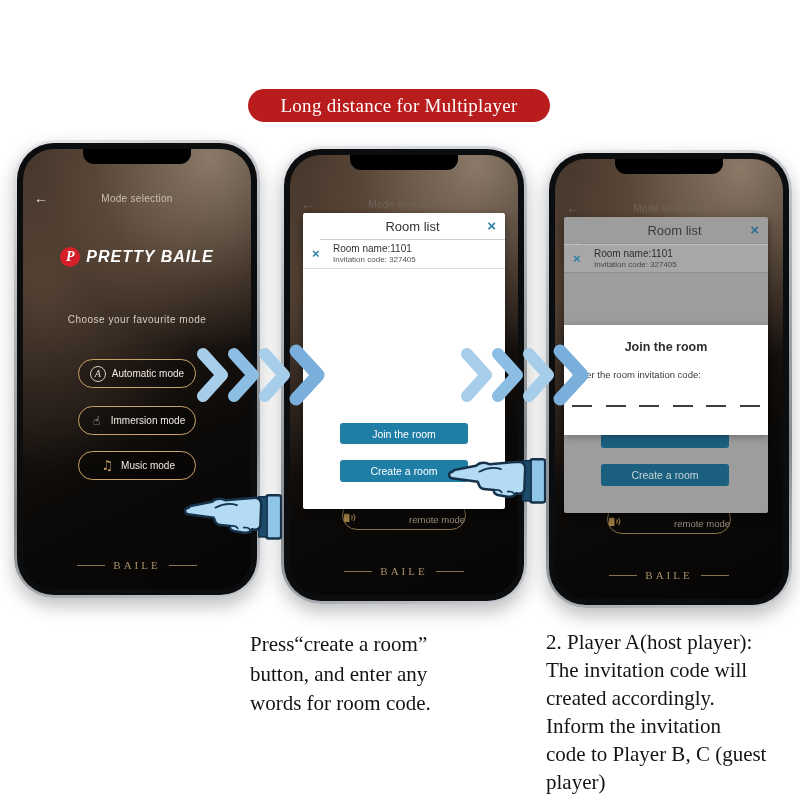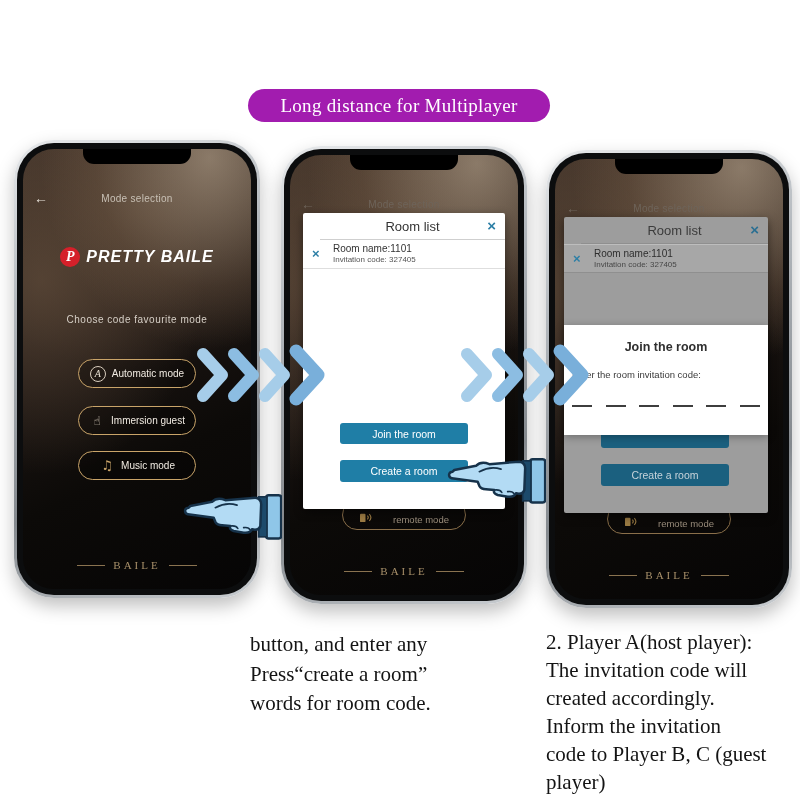--- a/index.html
+++ b/index.html
@@ -1,20 +1,20 @@
 <!DOCTYPE html>
 <html><head>
 <meta charset="utf-8">
 <style>
   * { margin:0; padding:0; box-sizing:border-box; }
   html,body { width:800px; height:800px; background:#ffffff; font-family:"Liberation Sans", sans-serif; position:relative; overflow:hidden; }
 
   
   .banner { position:absolute; left:248px; top:89px; width:302px; height:33px; border-radius:17px;
-            background:#a21caf; color:#fff; font-family:"Liberation Serif", serif; font-size:19px;
+            background:#b91c1c; color:#fff; font-family:"Liberation Serif", serif; font-size:19px;
             display:flex; align-items:center; justify-content:center; letter-spacing:.3px; }
 
   
   .phone { position:absolute; width:246px; height:458px; border-radius:40px; padding:3px;
            background:linear-gradient(160deg,#e8eaec,#b4b9be 30%,#84898e 70%,#caced2);
            box-shadow:0 8px 18px rgba(0,0,0,.25); z-index:1; }
   .bezel { background:#0c0d0e; border-radius:37px; padding:6px; height:100%; }
   .screen { position:relative; height:100%; border-radius:31px; overflow:hidden;
             background:
               radial-gradient(120% 70% at 82% 2%, rgba(205,185,160,.55), rgba(130,105,82,.28) 42%, transparent 62%),
@@ -73,21 +73,21 @@
 
   .modal { position:absolute; left:0; top:108px; width:100%; height:110px; background:#fff; z-index:4;
            box-shadow:0 2px 8px rgba(0,0,0,.3); }
   .modal .mtitle { text-align:center; padding-top:15px; font-size:12.5px; color:#2f2f2f; font-weight:bold; }
   .modal .mprompt { position:absolute; left:8px; top:44px; font-size:9.5px; color:#3a3a3a; }
   .modal .slots { position:absolute; left:8px; right:8px; top:80px; display:flex; justify-content:space-between; }
   .modal .slot { width:20px; height:2px; background:#3e3e3e; }
 
   
   .remote { position:absolute; left:52px; top:345px; width:124px; height:30px; border:1px solid #8a6f4a;
-            border-radius:15px; z-index:1; display:flex; align-items:flex-end; justify-content:center; gap:21px;
+            border-radius:15px; z-index:1; display:flex; align-items:flex-end; justify-content:space-between; gap:21px;
             padding-bottom:4px; color:#9b8e7d; font-size:9.5px; }
 
   
   .arrows { position:absolute; z-index:5; }
   .hand { position:absolute; z-index:6; }
 
   
   .caption { position:absolute; font-family:"Liberation Serif", serif; color:#141414; }
   .cap1 { left:250px; top:630px; width:300px; font-size:21px; line-height:29.5px; }
   .cap2 { left:546px; top:628px; width:258px; font-size:21px; line-height:28px; }
@@ -104,29 +104,29 @@
     <div class="screen">
       <div class="notch"></div>
       <div class="hdr">
         <span class="back">←</span>
         <div class="ttl">Mode selection</div>
       </div>
       <div class="logo">
         <span class="pmark">P</span>
         <span class="brand">PRETTY BAILE</span>
       </div>
-      <div class="choose">Choose code favourite mode</div>
+      <div class="choose">Choose your favourite mode</div>
 
       <div class="modebtn" style="top:210px;">
         <span class="mi mi-a">A</span>
         <span>Automatic mode</span>
       </div>
       <div class="modebtn" style="top:257px;">
         <span class="mi mi-hand">☝</span>
-        <span>Immersion guest</span>
+        <span>Immersion mode</span>
       </div>
       <div class="modebtn" style="top:302px;">
         <span class="mi mi-music">♫</span>
         <span>Music mode</span>
       </div>
 
       <div class="footer">
         <span class="ln"></span>
         <span class="bt">BAILE</span>
         <span class="ln"></span>
@@ -256,22 +256,22 @@
   <path d="M58 47 q7 -1 9 3 M74 49 q6 -1 8 3 M40 25 q13 -7 26 -3" fill="none" stroke="#16324a" stroke-width="2" stroke-linecap="round"></path>
 </svg>
 <svg class="hand" style="left:446px; top:450px;" width="100" height="60" viewBox="0 0 120 70">
   <rect x="101" y="10" width="18" height="52" rx="3" fill="#8fc6e8" stroke="#16324a" stroke-width="3"></rect>
   <rect x="92" y="12" width="10" height="48" fill="#1c4a6b" stroke="#16324a" stroke-width="2"></rect>
   <path d="M8 25 C3 25 2 31 7 33 L38 37 L40 42 Q42 46 48 46 L58 47 Q56 51 62 53 L74 55 Q82 56 84 51 Q92 53 94 47 L95 21 Q95 14 88 13 L52 16 Q42 12 36 18 L10 23 Z" fill="#b3dbf4" stroke="#16324a" stroke-width="3" stroke-linejoin="round"></path>
   <path d="M58 47 q7 -1 9 3 M74 49 q6 -1 8 3 M40 25 q13 -7 26 -3" fill="none" stroke="#16324a" stroke-width="2" stroke-linecap="round"></path>
 </svg>
 
 <div class="caption cap1">
+  <div>Press“create a room”</div>
   <div>button, and enter any</div>
-  <div>Press“create a room”</div>
   <div>words for room code.</div>
 </div>
 <div class="caption cap2">
   <div>2. Player A(host player):</div>
   <div>The invitation code will</div>
   <div>created accordingly.</div>
   <div>Inform the invitation</div>
   <div>code to Player B, C (guest</div>
   <div>player)</div>
 </div>

